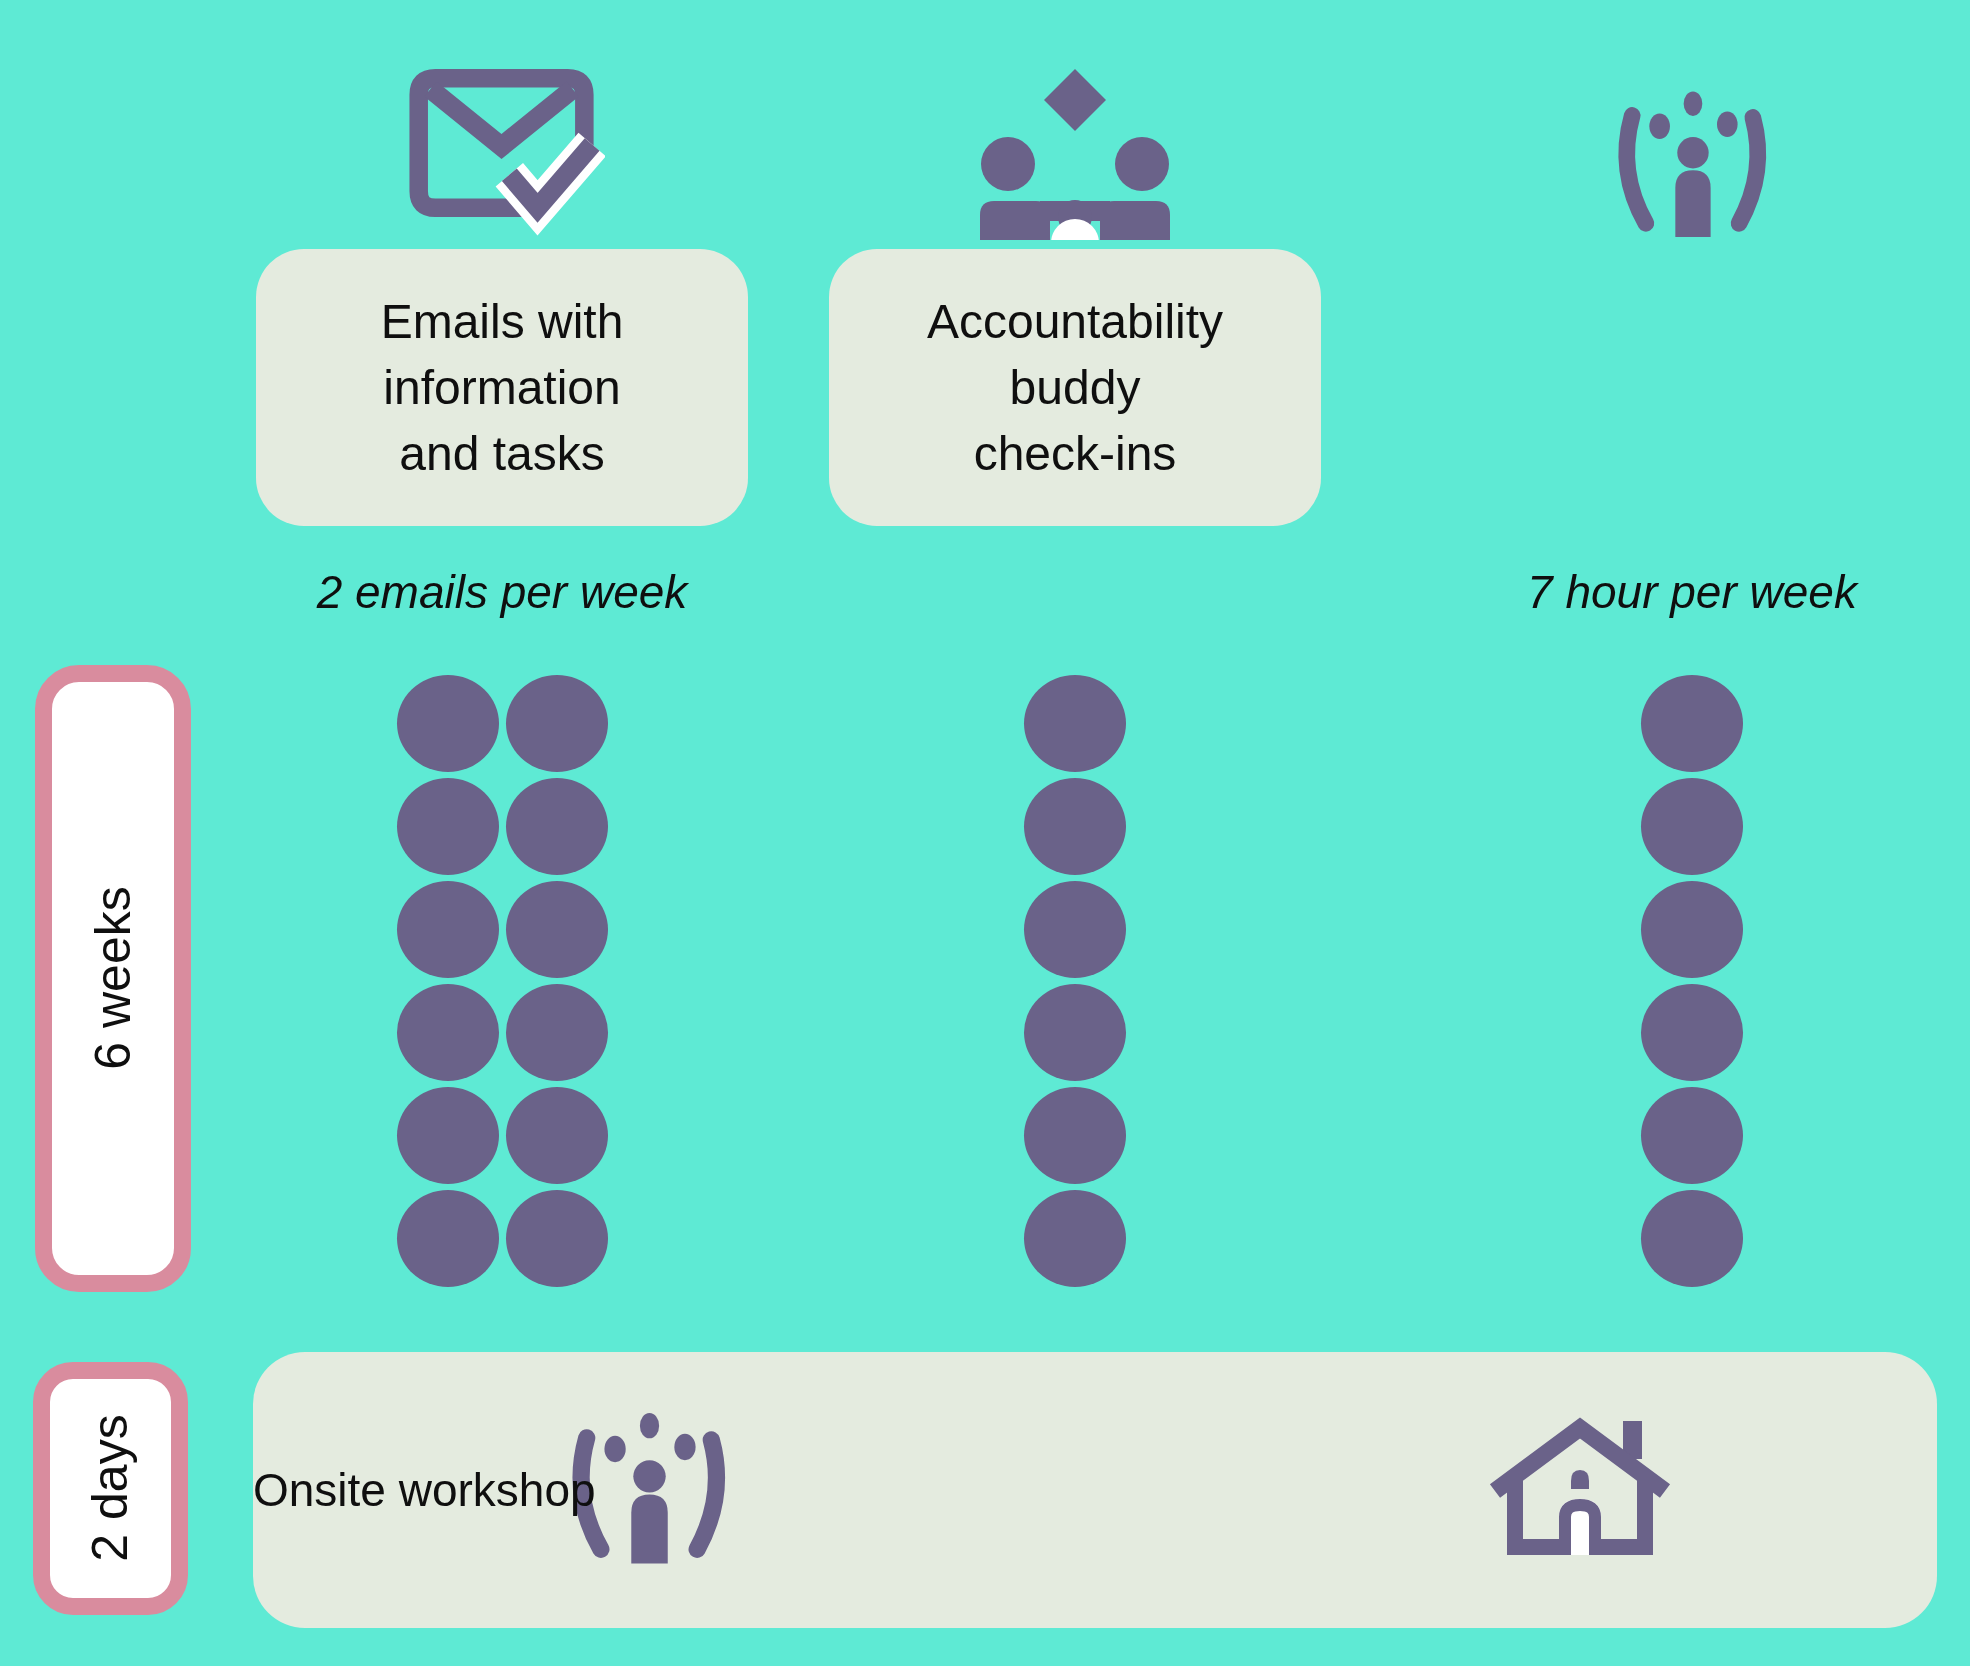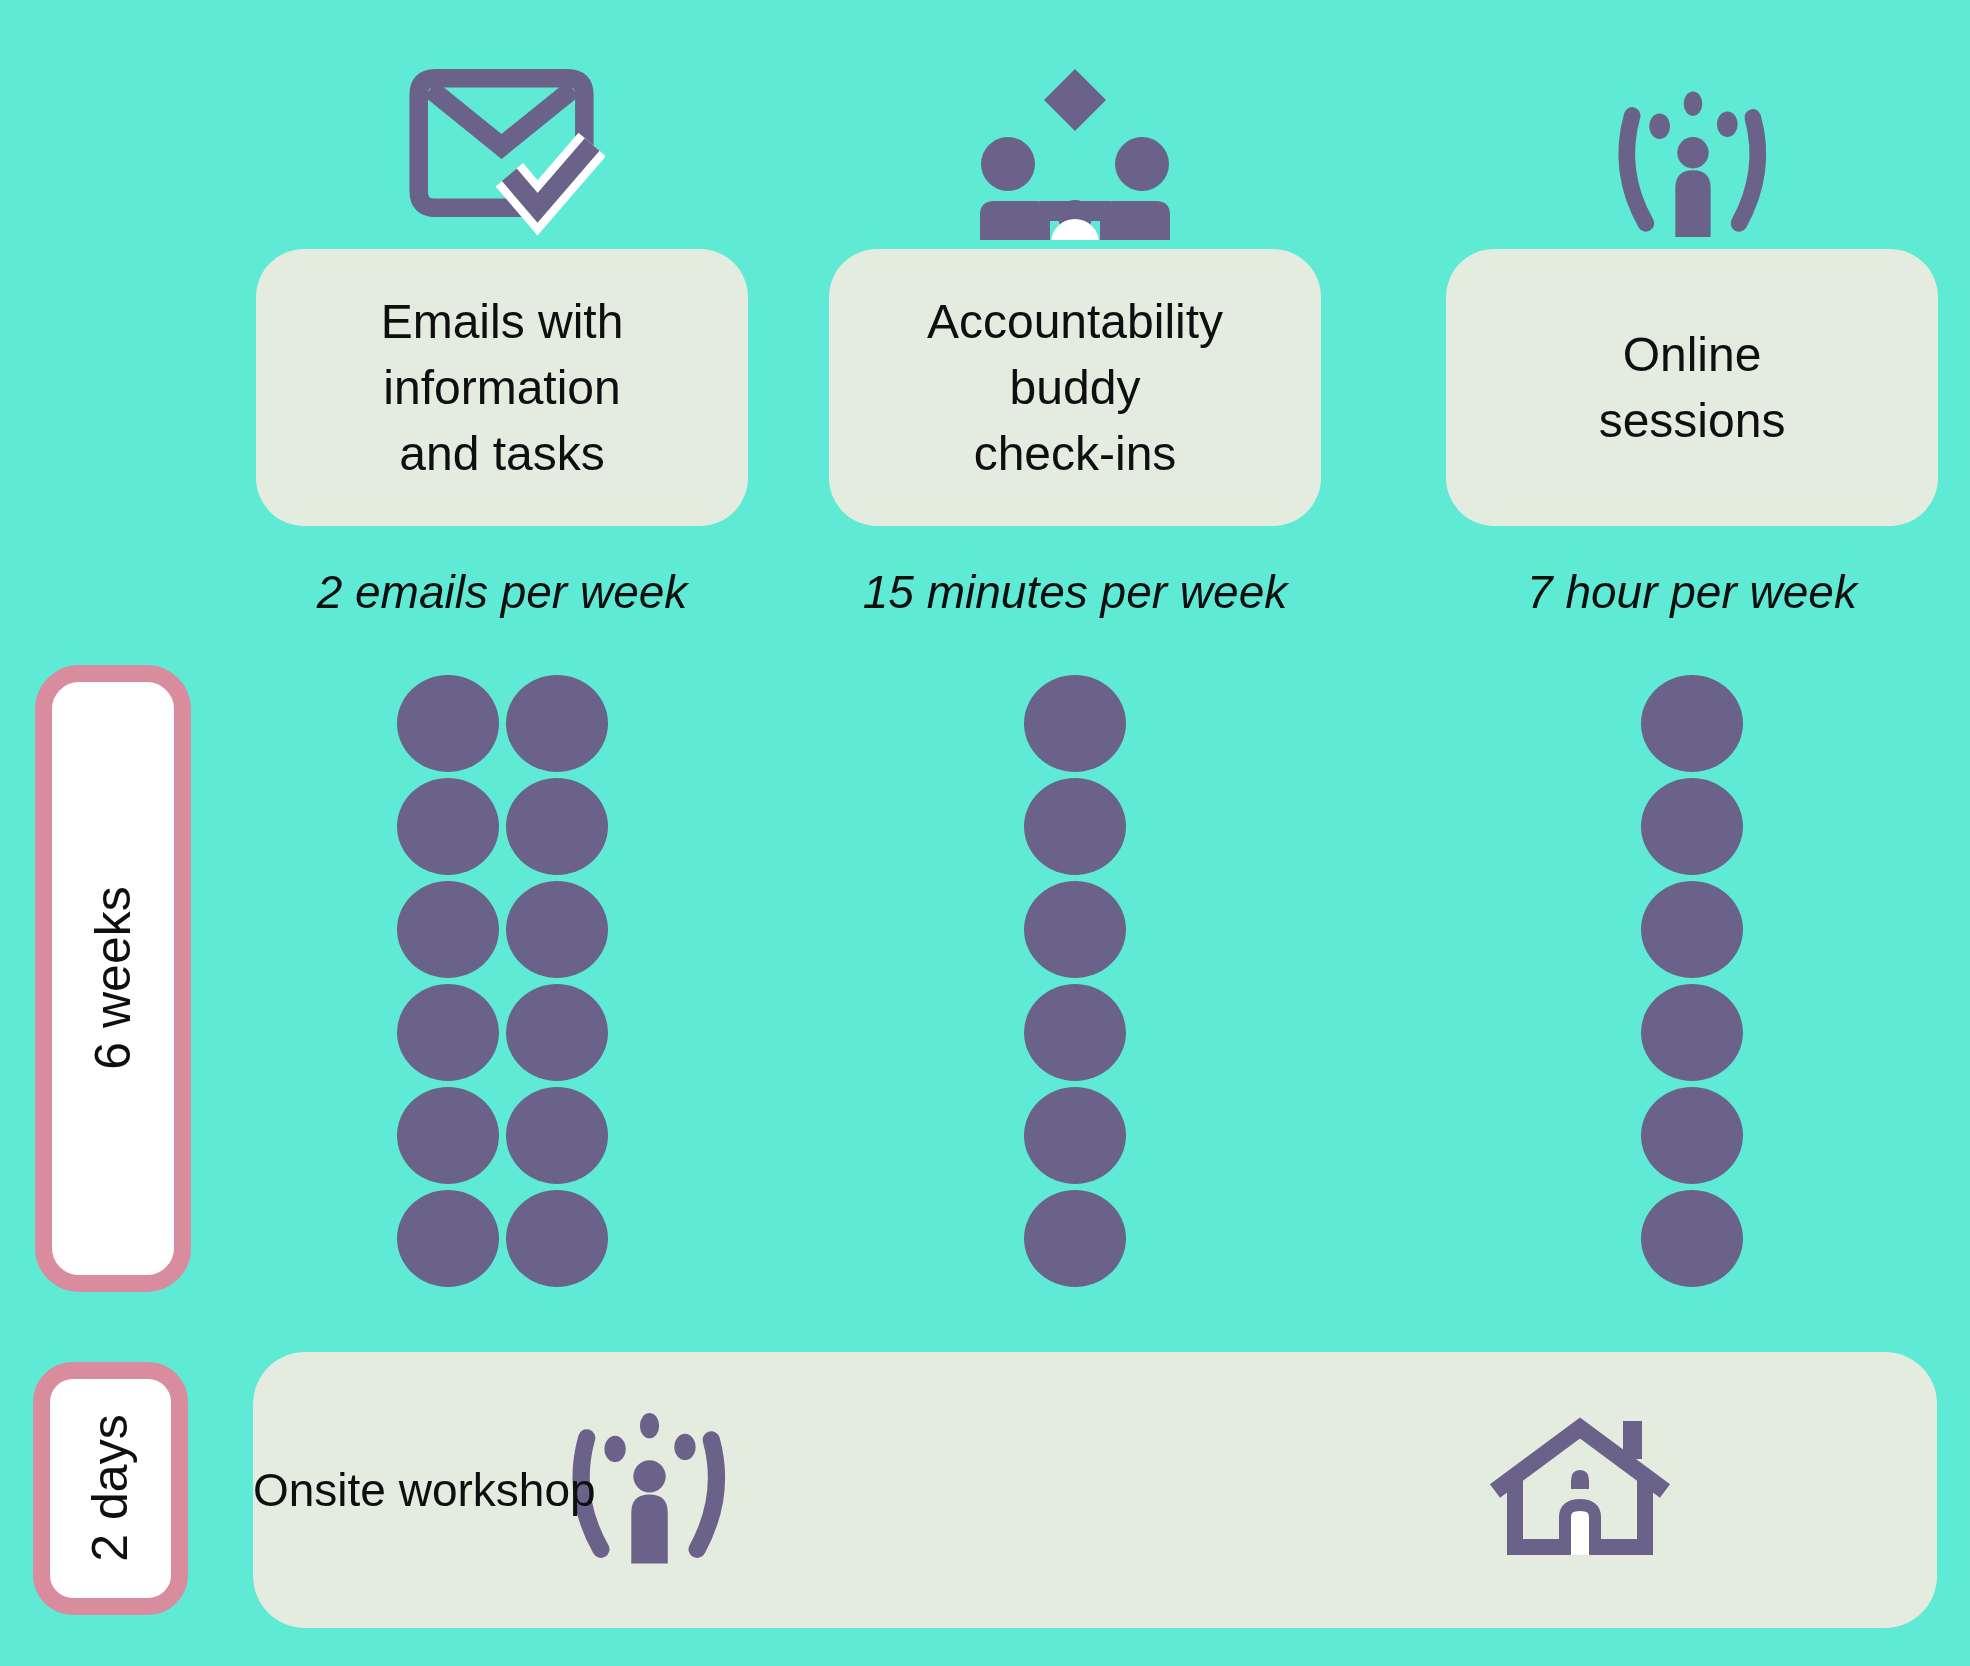--- a/index.html
+++ b/index.html
@@ -118,21 +118,20 @@
         <rect class="fillp" x="80" y="136" width="70" height="20"></rect>
         <circle class="fillp" cx="115" cy="152" r="17"></circle>
         <circle class="fillw" cx="115" cy="178" r="24"></circle>
       </svg>
     </div>
     <div class="card">
       <span>Accountability
 buddy
 check-ins</span>
     </div>
-    <div class="freq">15 minutes per week</div>
     <div class="dots">
         <div class="dot-row">
           <div class="dot"></div>
         </div>
         <div class="dot-row">
           <div class="dot"></div>
         </div>
         <div class="dot-row">
           <div class="dot"></div>
         </div>
@@ -153,24 +152,20 @@
       <svg width="170" height="152" viewBox="0 0 170 155">
         <ellipse class="fillp" cx="86" cy="16" rx="9.5" ry="12.5"></ellipse>
         <ellipse class="fillp" cx="52" cy="39" rx="10.5" ry="13"></ellipse>
         <ellipse class="fillp" cx="121" cy="37" rx="10.5" ry="13"></ellipse>
         <circle class="fillp" cx="86" cy="66" r="16"></circle>
         <path class="fillp" d="M 68 152 V 102 Q 68 84 86 84 Q 104 84 104 102 V 152 Z"></path>
         <path class="strokep" stroke-width="17" stroke-linecap="round" d="M 24 28 Q 8 85 38 138"></path>
         <path class="strokep" stroke-width="17" stroke-linecap="round" d="M 147 30 Q 162 85 133 138"></path>
       </svg>
     </div>
-    <div class="card">
-      <span>Online
-sessions</span>
-    </div>
     <div class="freq">7 hour per week</div>
     <div class="dots">
         <div class="dot-row">
           <div class="dot"></div>
         </div>
         <div class="dot-row">
           <div class="dot"></div>
         </div>
         <div class="dot-row">
           <div class="dot"></div>

